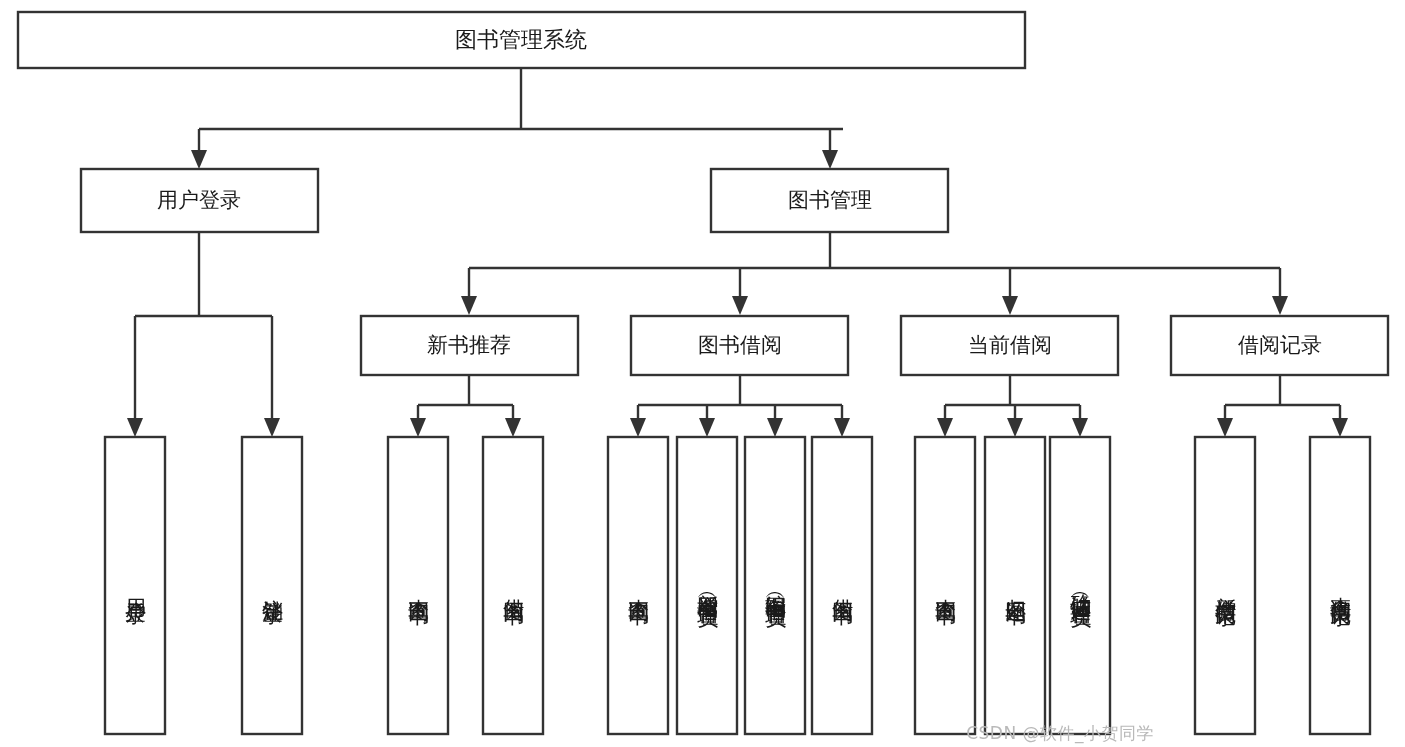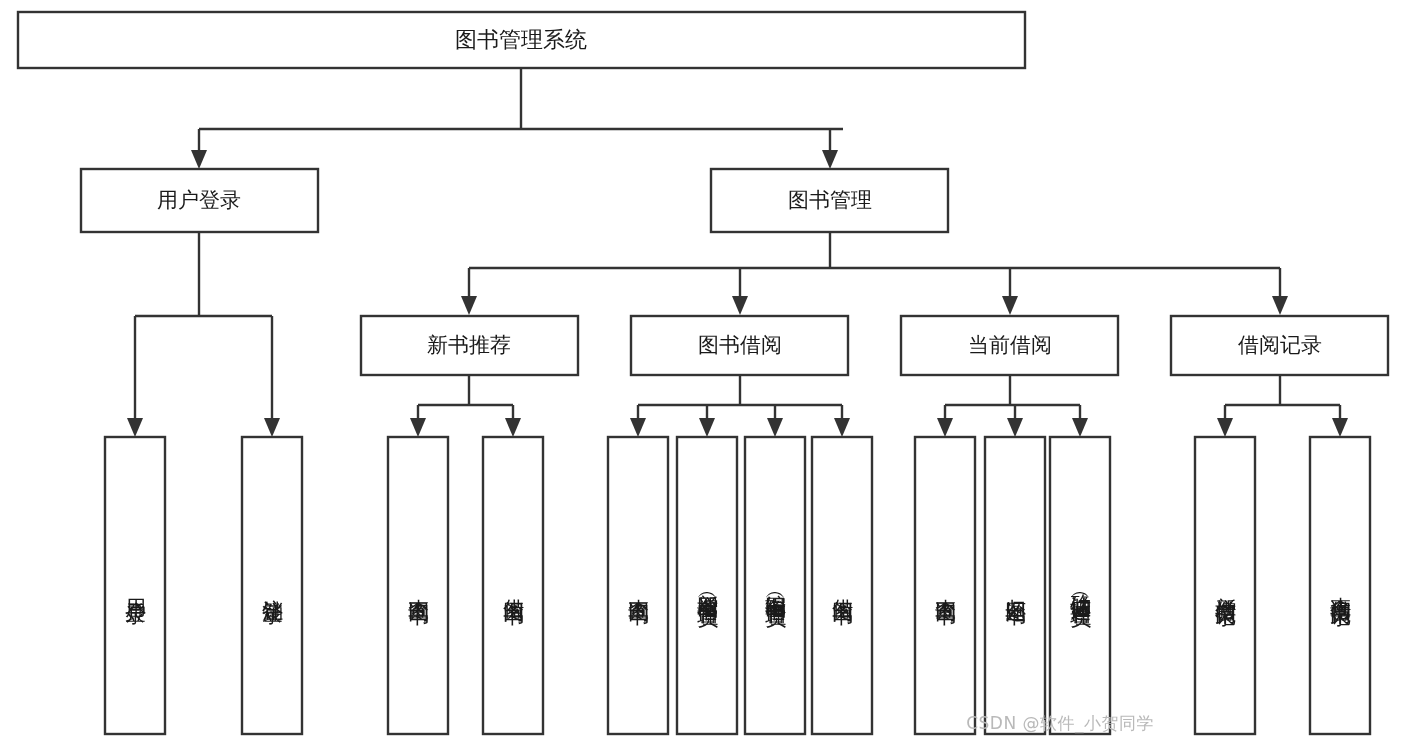--- a/index.html
+++ b/index.html
@@ -64,21 +64,21 @@
     text-align: center;
     display: flex;
     align-items: center;
     justify-content: center;
     white-space: nowrap;
     pointer-events: none;
   }
   .watermark {
     position: absolute;
     right: 10px;
-    bottom: 12px;
+    bottom: 2px;
     font-family: "DejaVu Sans", "Liberation Sans", sans-serif;
     font-size: 17px;
     color: #b9b9b9;
     white-space: nowrap;
     letter-spacing: 0.5px;
   }
 </style>
 </head>
 <body>
 

